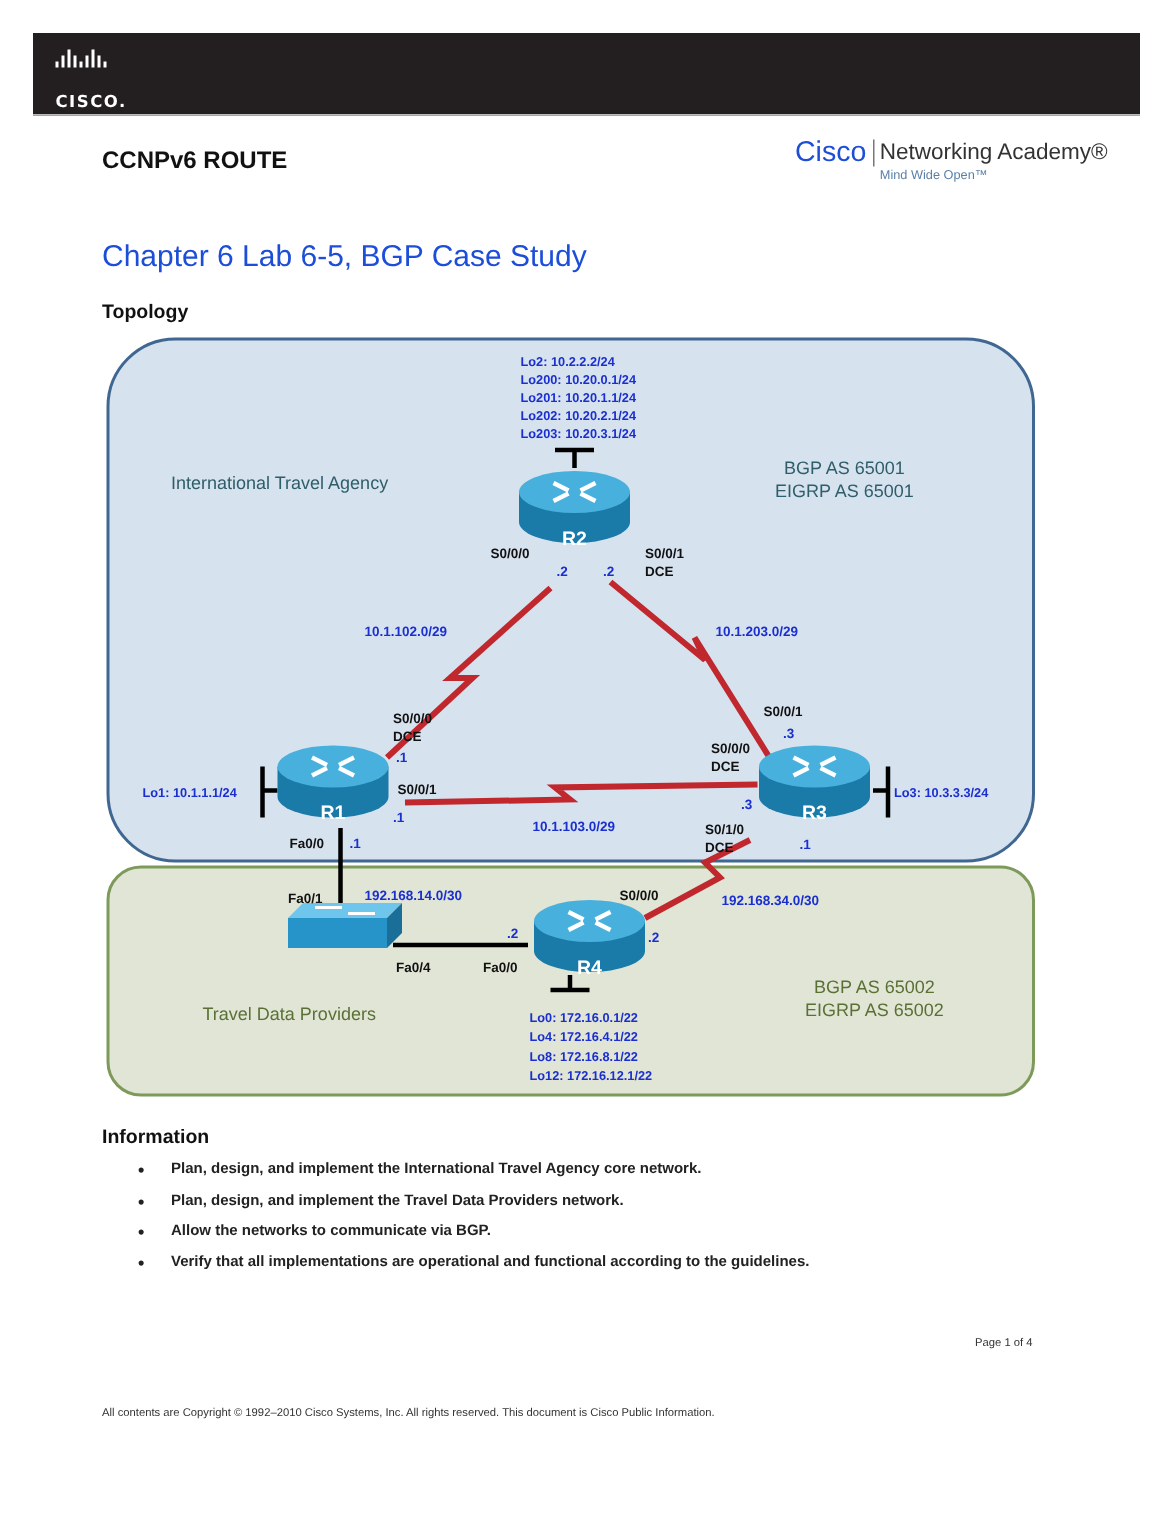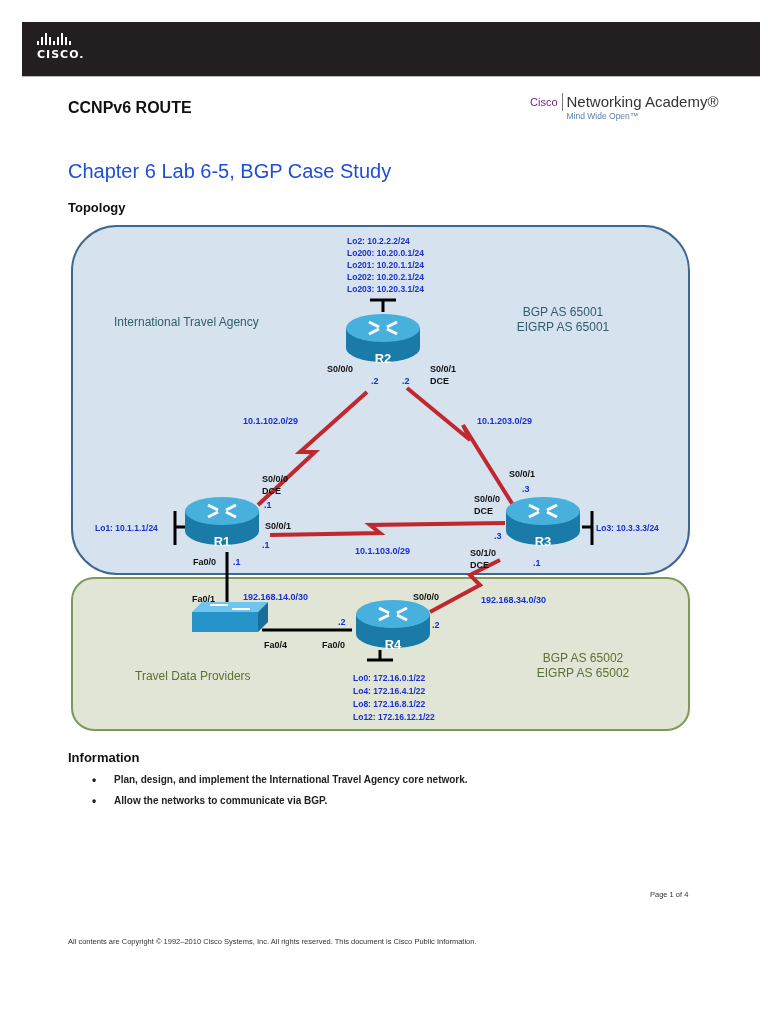--- a/index.html
+++ b/index.html
@@ -1,24 +1,24 @@
 <!DOCTYPE html>
 <html><head>
 <meta charset="utf-8">
 <style>
   html, body { margin: 0; padding: 0; }
   body { width: 768px; height: 1024px; background: #ffffff; position: relative; overflow: hidden; font-family: "Liberation Sans", sans-serif; color: #111; }
   .banner { position: absolute; left: 22px; top: 22px; width: 738px; height: 54px; background: #231f20; border-bottom: 1px solid #bbb; }
   .cisco-logo { position: absolute; left: 15px; top: 11px; color: #fff; }
   .cisco-bars { font-size: 9px; letter-spacing: 1px; line-height: 10px; display: flex; align-items: flex-end; gap: 2px; height: 12px; }
   .cisco-bars span { display: inline-block; width: 2px; background: #fff; }
-  .cisco-word { font-family: "DejaVu Sans", sans-serif; font-weight: bold; font-size: 11px; letter-spacing: 1px; margin-top: 3px; }
+  .cisco-word { font-family: "DejaVu Sans", sans-serif; font-weight: bold; font-size: 11px; letter-spacing: 1px; margin-top: 16px; }
   .course { position: absolute; left: 68px; top: 99px; font-size: 16px; font-weight: bold; }
   .netacad { position: absolute; left: 530px; top: 93px; display: flex; align-items: flex-start; }
-  .netacad .cisco { font-size: 11px; color: #701a75; padding-right: 4px; border-right: 1px solid #777; line-height: 18px; }
+  .netacad .cisco { font-size: 19px; color: #1d4ed8; padding-right: 4px; border-right: 1px solid #777; line-height: 18px; }
   .netacad .right { padding-left: 4px; }
   .netacad .na { font-size: 15px; color: #333; line-height: 18px; }
   .netacad .tag { font-size: 8.5px; color: #5a7fa8; }
   .title { position: absolute; left: 68px; top: 160px; font-size: 20px; color: #1d4ed8; }
   .h2 { position: absolute; left: 68px; font-size: 13px; font-weight: bold; }
   .topo { position: absolute; left: 0; top: 0; }
   .objectives { position: absolute; left: 114px; top: 774px; font-size: 10px; color: #222; font-weight: bold; }
   .objectives li { list-style: none; position: relative; height: 20.5px; }
   .objectives li::before { content: "•"; position: absolute; left: -22px; top: -1px; font-size: 12px; }
   .footer-left { position: absolute; left: 68px; top: 937px; font-size: 7.5px; color: #333; }
@@ -184,17 +184,19 @@
     <text x="494" y="539">.3</text>
     <text x="533" y="566">.1</text>
     <text x="338" y="625">.2</text>
     <text x="432" y="628">.2</text>
   </g>
 </svg>
 
 <div class="h2" style="top:750px">Information</div>
 <ul class="objectives" style="margin:0;padding:0;">
   <li>Plan, design, and implement the International Travel Agency core network.</li>
+  <li>Plan, design, and implement the Travel Data Providers network.</li>
   <li>Allow the networks to communicate via BGP.</li>
+  <li>Verify that all implementations are operational and functional according to the guidelines.</li>
 </ul>
 
 <div class="footer-left">All contents are Copyright © 1992–2010 Cisco Systems, Inc. All rights reserved. This document is Cisco Public Information.</div>
 <div class="footer-right">Page 1 of 4</div>
 
 </body></html>

